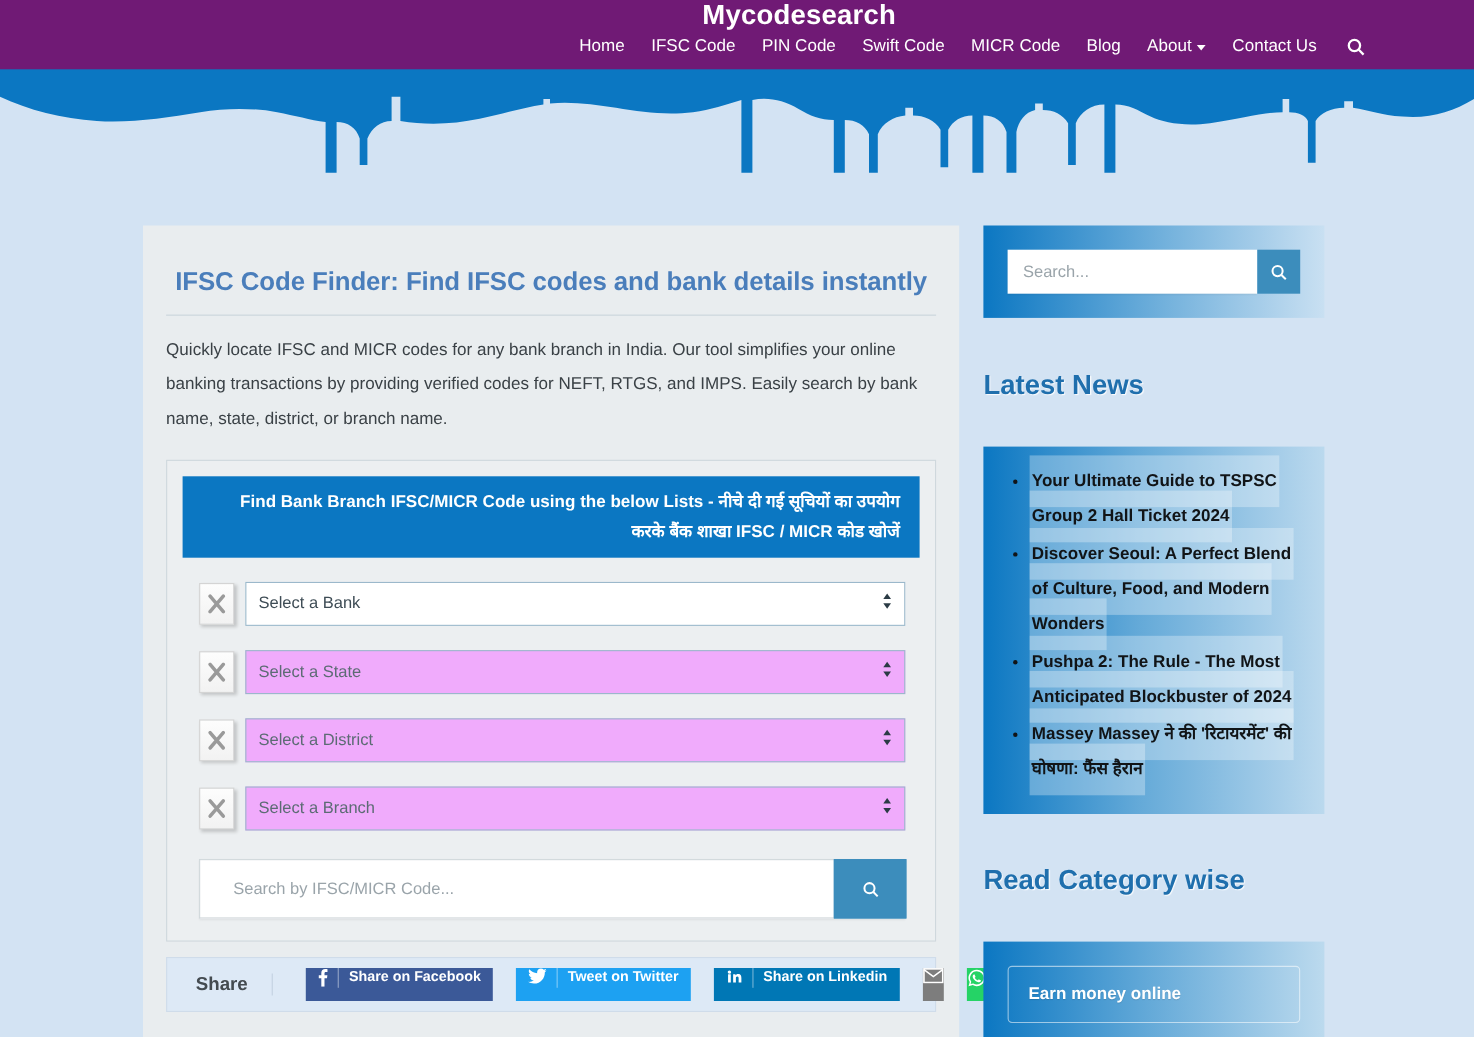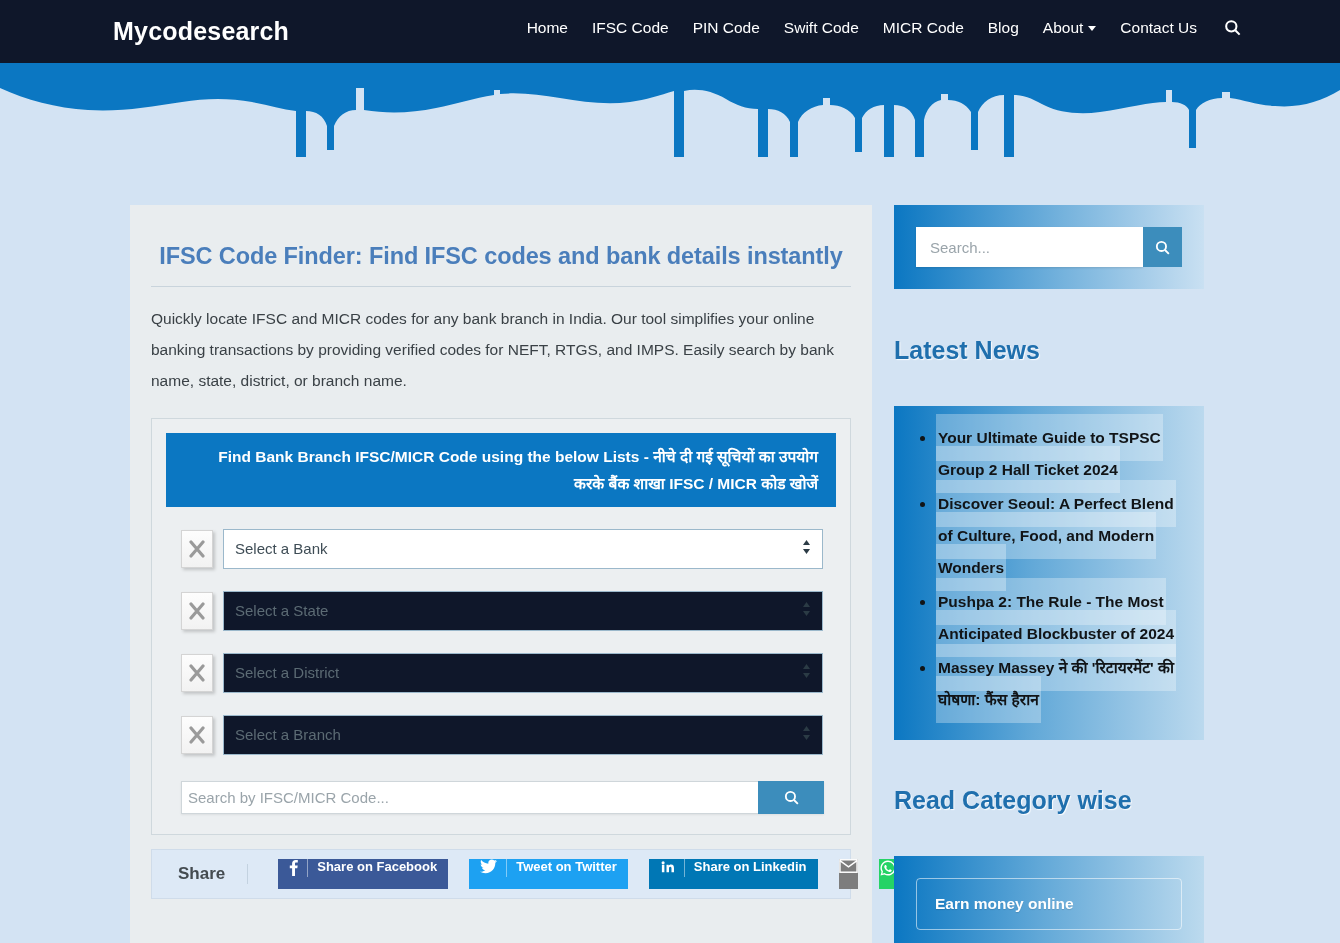--- a/index.html
+++ b/index.html
@@ -9,24 +9,25 @@
     width: 1340px; height: 943px;
     overflow: hidden;
     background: #d3e3f3;
     font-family: "Liberation Sans", sans-serif;
   }
 
   
   .header {
     position: relative;
     height: 63px;
-    background: #0f172a;
+    background: #701a75;
     display: flex;
     align-items: center;
     z-index: 5;
+    flex-direction: column;
   }
   .brand {
     color: #ffffff;
     font-size: 25px;
     font-weight: 700;
     letter-spacing: .2px;
     margin-left: 113px;
     white-space: nowrap;
   }
   .nav {
@@ -145,21 +146,21 @@
   }
   .broken-img svg { display: block; }
   .select-wrap {
     position: relative;
     flex: 1 1 auto;
     max-width: 600px;
   }
   .sel {
     width: 100%;
     height: 40px;
-    background: #0f172a;
+    background: #f0abfc;
     border: 1px solid #9bb8cb;
     color: #5c6b74;
     font-size: 15px;
     font-family: "Liberation Sans", sans-serif;
     padding: 0 34px 0 11px;
     line-height: 38px;
     -webkit-appearance: none;
     appearance: none;
     border-radius: 0;
   }
@@ -173,25 +174,25 @@
   }
 
   .search-row {
     display: flex;
     margin: 26px 0 6px 15px;
     max-width: 643px;
     box-shadow: 0 1px 2px rgba(0,0,0,.07);
   }
   .search-row input {
     flex: 1 1 auto;
-    height: 33px;
+    height: 54px;
     border: 1px solid #cfd6da;
     border-right: none;
     background: #ffffff;
-    padding: 0 6px;
+    padding: 0 30px;
     font-size: 15px;
     color: #3a4146;
     font-family: "Liberation Sans", sans-serif;
     border-radius: 0;
   }
   .search-row input::placeholder { color: #9aa4aa; }
   .search-btn {
     width: 66px;
     background: #3c8dbc;
     border: 1px solid #3c8dbc;

